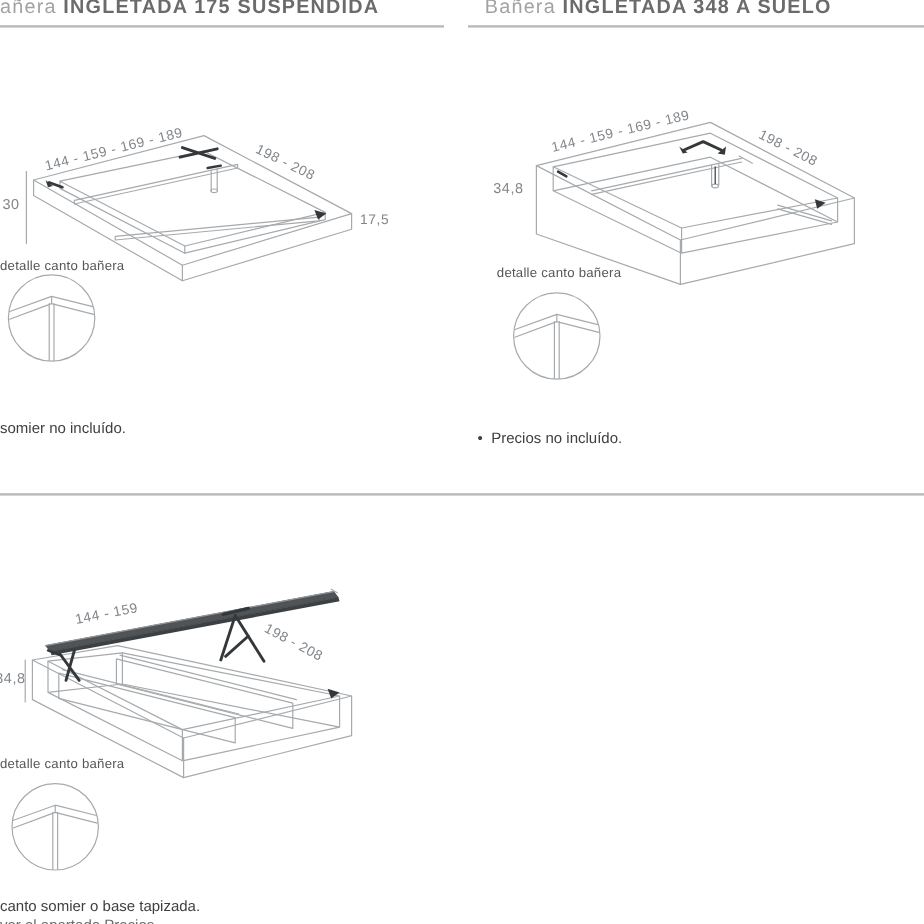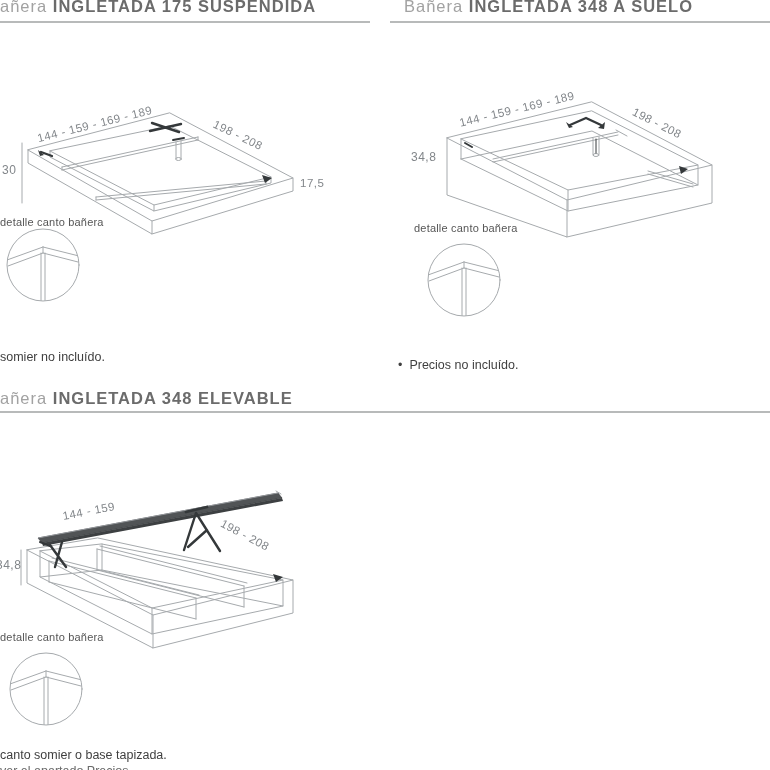--- a/index.html
+++ b/index.html
@@ -122,24 +122,20 @@
       </defs>
     <circle class="ln" cx="40" cy="40" r="36"></circle>
     <g clip-path="url(#c2)">
       <path class="ln" d="M40,22 L4,35 M40,22 L76,31 M40,28 L5,41 M40,28 L75,37 M40,22 L40,28 M38,28 L38,78 M42,28 L42,78"></path>
     </g>
   </svg>
   <div class="note" style="left:398px;top:358px;">
     <span class="bullet">•</span><span>Precios no incluído.</span>
   </div>
 
-  <div class="col-header" style="left:0;top:389px;">
-    <span class="title-light">añera</span>
-    <span class="title-bold">INGLETADA 348 ELEVABLE</span>
-  </div>
   <div class="divider" style="left:0;top:411px;width:770px;"></div>
 
   <svg style="left:0;top:450px;" width="335" height="200" viewBox="0 0 335 200">
     <g>
       <path class="ln" d="M98,88 L293,130 L153,165 L27,100 Z"></path>
       <path class="ln" d="M27,100 L27,133 L153,198 L153,165"></path>
       <path class="ln" d="M153,198 L293,163 L293,130"></path>
 
       <path class="ln" d="M102,94 L283,130 L152,158 L40,101 Z"></path>
 

